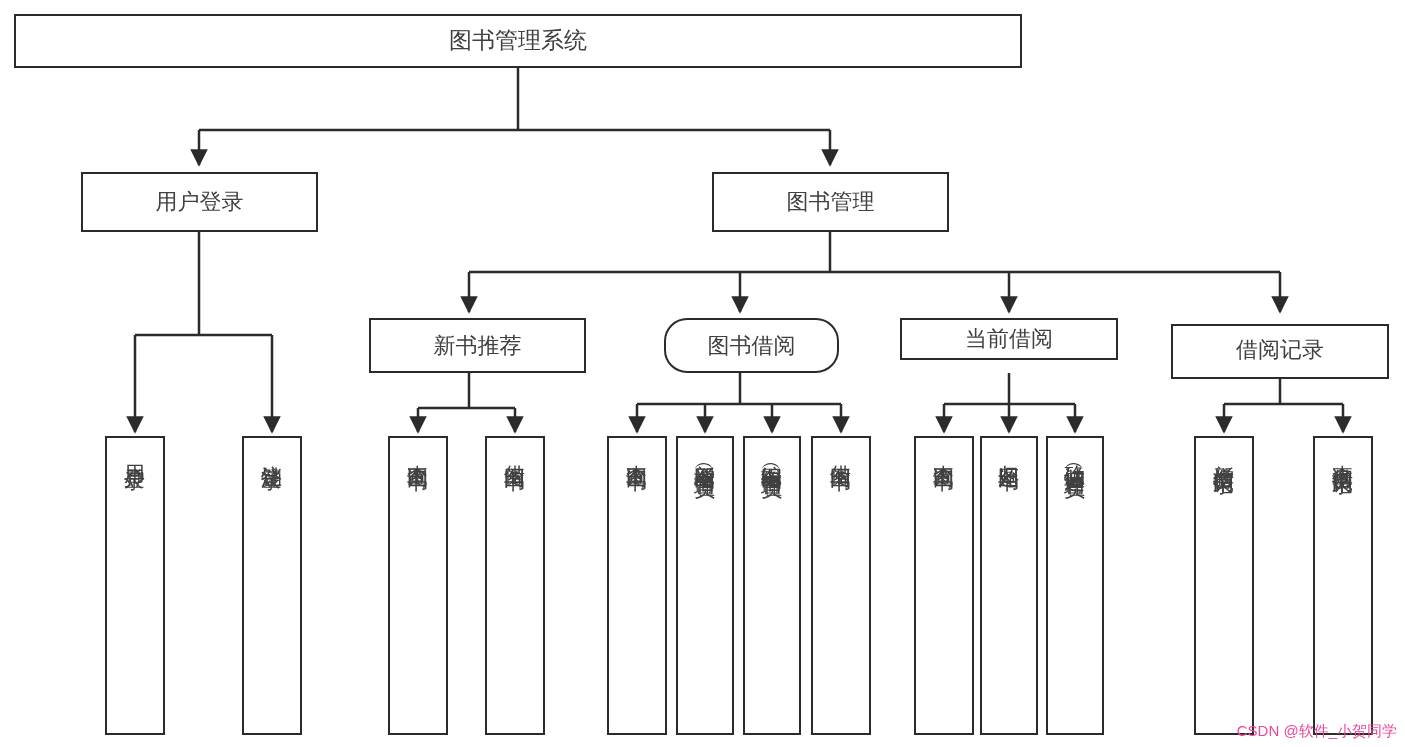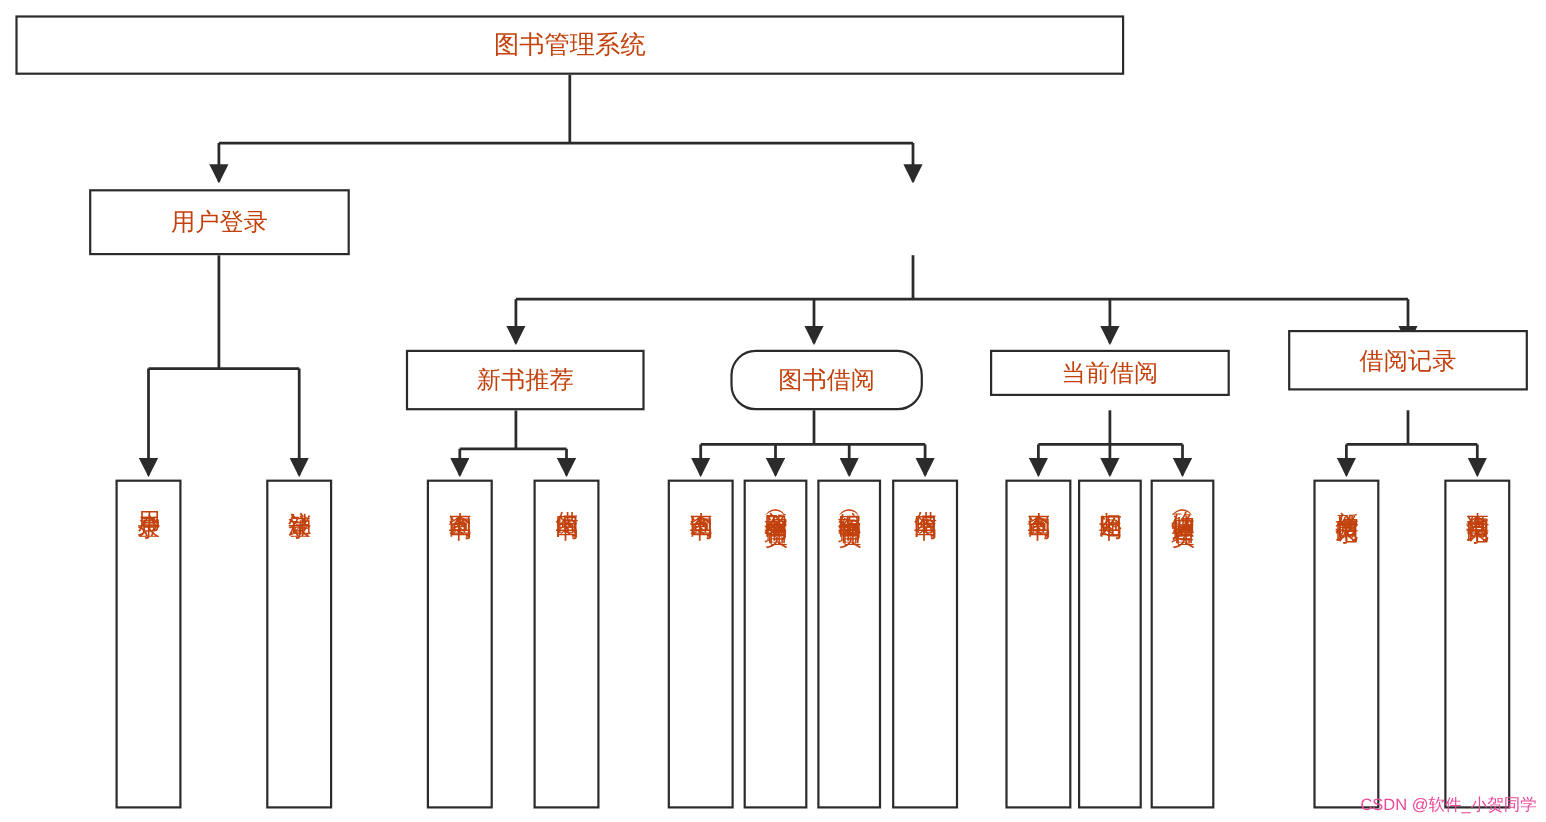--- a/index.html
+++ b/index.html
@@ -30,21 +30,21 @@
     position: absolute;
     box-sizing: border-box;
     background: #ffffff;
     border: 2px solid #2b2b2b;
     display: flex;
     align-items: center;
     justify-content: center;
     z-index: 2;
   }
   .node-label {
-    color: #c2410c;
+    color: #404040;
     line-height: 1.18;
     text-align: center;
     white-space: pre;
   }
   
   .node.horizontal .node-label {
     font-size: 22px;
     writing-mode: horizontal-tb;
   }
   .node.root .node-label {
@@ -132,34 +132,37 @@
   </svg>
 
   <div class="node horizontal root" style="left:14px; top:14px; width:1008px; height:54px;">
     <span class="node-label">图书管理系统</span>
   </div>
 
   <div class="node horizontal" style="left:81px; top:172px; width:237px; height:60px;">
     <span class="node-label">用户登录</span>
   </div>
 
+  <div class="node horizontal" style="left:712px; top:172px; width:237px; height:60px;">
+    <span class="node-label">图书管理</span>
+  </div>
 
   <div class="node horizontal" style="left:369px; top:318px; width:217px; height:55px;">
     <span class="node-label">新书推荐</span>
   </div>
 
   <div class="node horizontal" style="left:664px; top:318px; width:175px; height:55px;border-radius:23px;">
     <span class="node-label">图书借阅</span>
   </div>
 
   <div class="node horizontal" style="left:900px; top:318px; width:218px; height:42px;">
     <span class="node-label">当前借阅</span>
   </div>
 
-  <div class="node horizontal" style="left:1171px; top:300px; width:218px; height:55px;">
+  <div class="node horizontal" style="left:1171px; top:324px; width:218px; height:55px;font-family:Liberation Mono, monospace;">
     <span class="node-label">借阅记录</span>
   </div>
 
   <div class="node vertical" style="left:105px; top:436px; width:60px; height:299px;">
     <span class="node-label">用户登录</span>
   </div>
   <div class="node vertical" style="left:242px; top:436px; width:60px; height:299px;">
     <span class="node-label">注销登录</span>
   </div>
 

